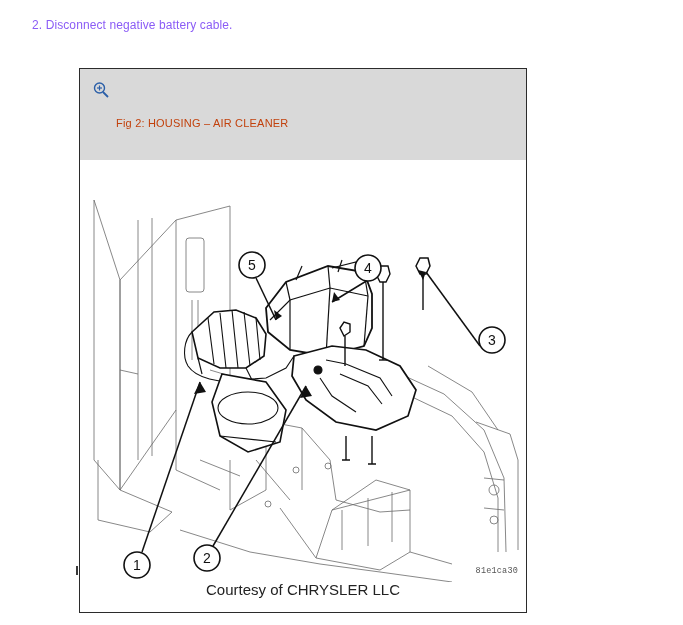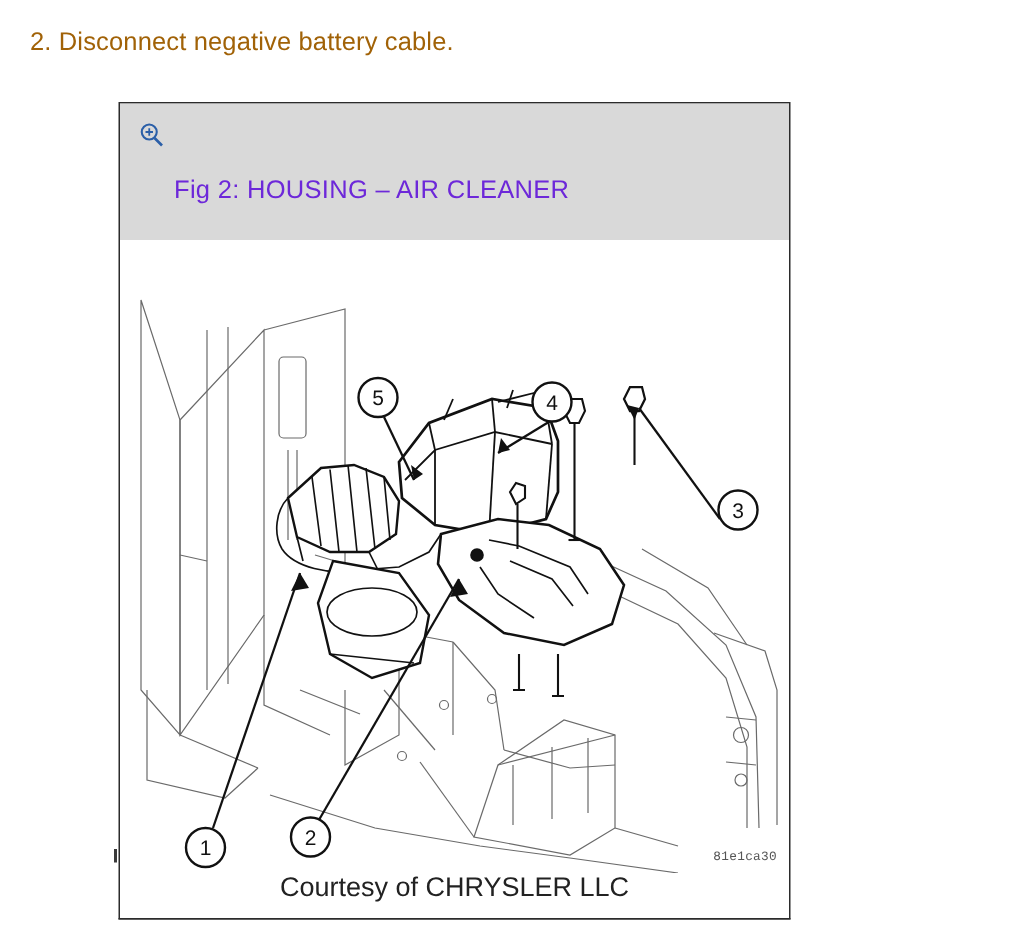--- a/index.html
+++ b/index.html
@@ -10,24 +10,24 @@
   body {
     width: 683px;
     height: 625px;
     font-family: "Liberation Sans", sans-serif;
     color: #000000;
     position: relative;
     overflow: hidden;
   }
   .step-text {
     position: absolute;
-    left: 20px;
+    left: 32px;
     top: 18px;
-    font-size: 17px;
-    color: #a16207;
+    font-size: 12px;
+    color: #8b5cf6;
     letter-spacing: 0.1px;
     white-space: nowrap;
   }
   .figure-panel {
     position: absolute;
     left: 79px;
     top: 68px;
     width: 448px;
     height: 545px;
     background: #ffffff;
@@ -45,22 +45,22 @@
     position: absolute;
     left: 12px;
     top: 12px;
     width: 18px;
     height: 18px;
   }
   .figure-title {
     position: absolute;
     left: 36px;
     top: 48px;
-    font-size: 17px;
-    color: #6d28d9;
+    font-size: 11px;
+    color: #c2410c;
     letter-spacing: 0.2px;
     white-space: nowrap;
   }
   .figure-body {
     position: relative;
     width: 100%;
     height: 422px;
     background: #ffffff;
   }
   .fig-svg {
@@ -76,21 +76,21 @@
     color: #555555;
     font-family: Liberation Mono, monospace;
     letter-spacing: 0.2px;
   }
   .courtesy {
     position: absolute;
     left: 0;
     right: 0;
     top: 512px;
     text-align: center;
-    font-size: 18px;
+    font-size: 15px;
     color: #222222;
   }
   .bottom-rule {
     position: absolute;
     left: 79px;
     top: 612px;
     width: 448px;
     height: 1px;
     background: #2b2b2b;
   }

